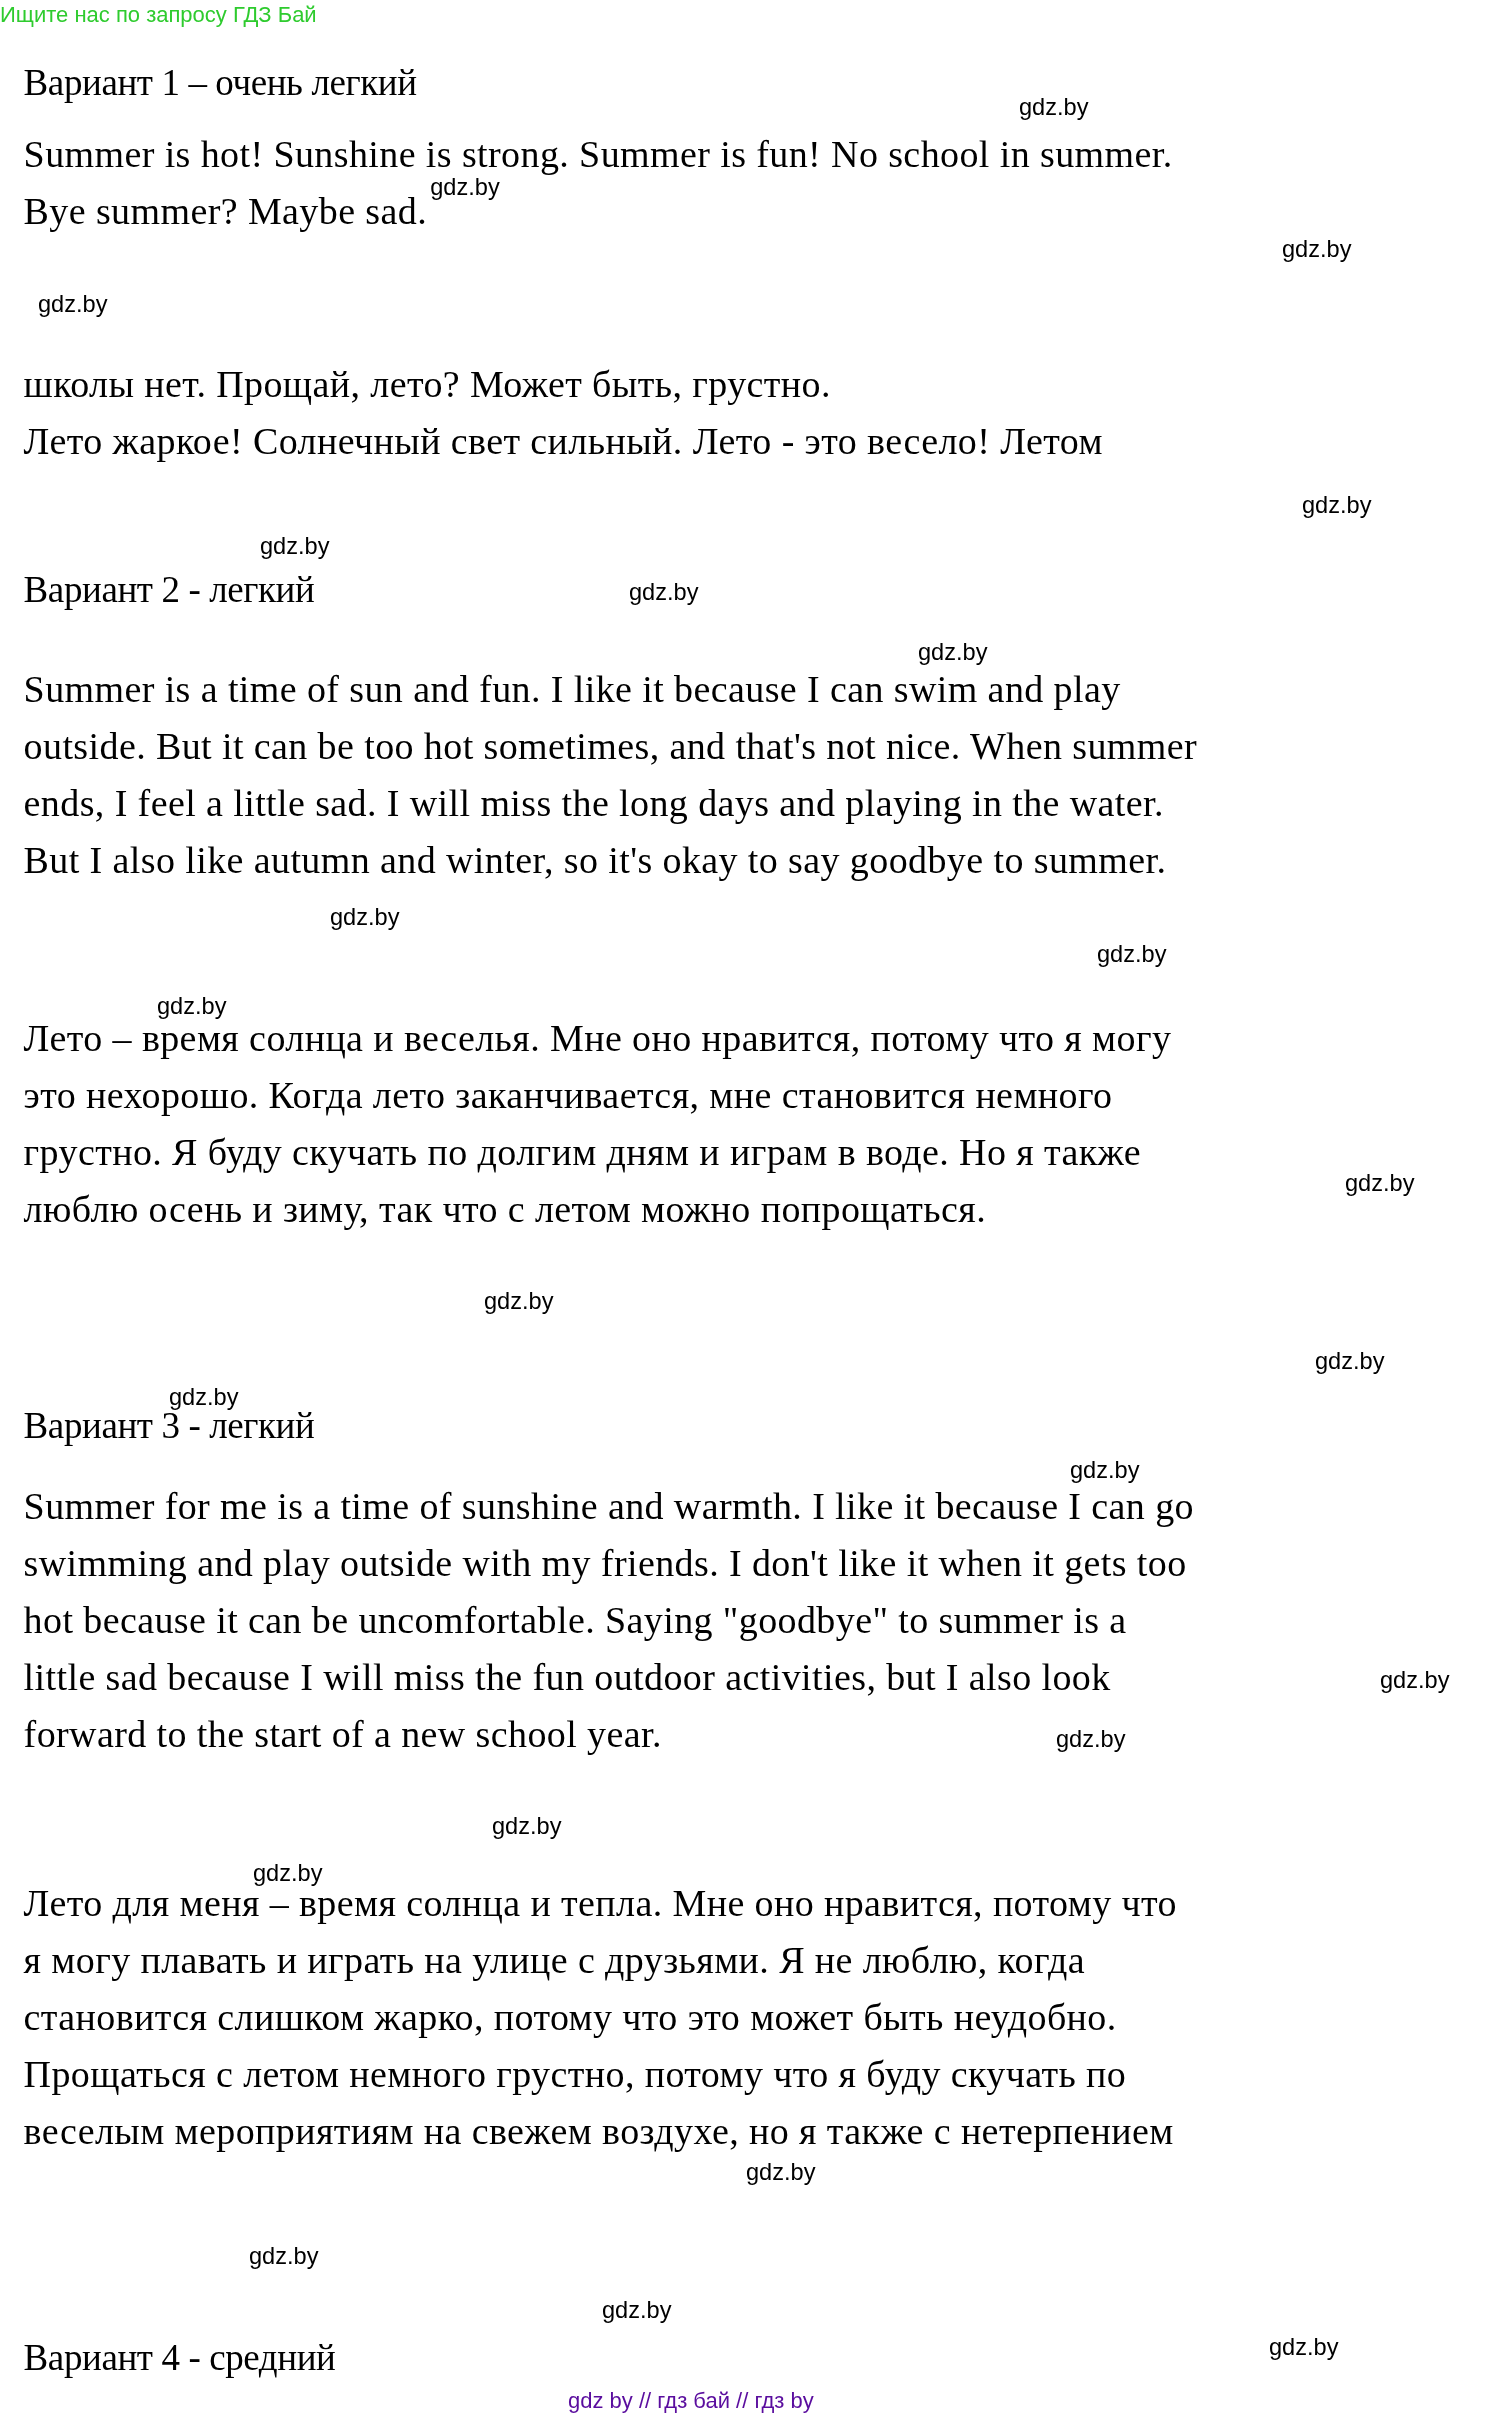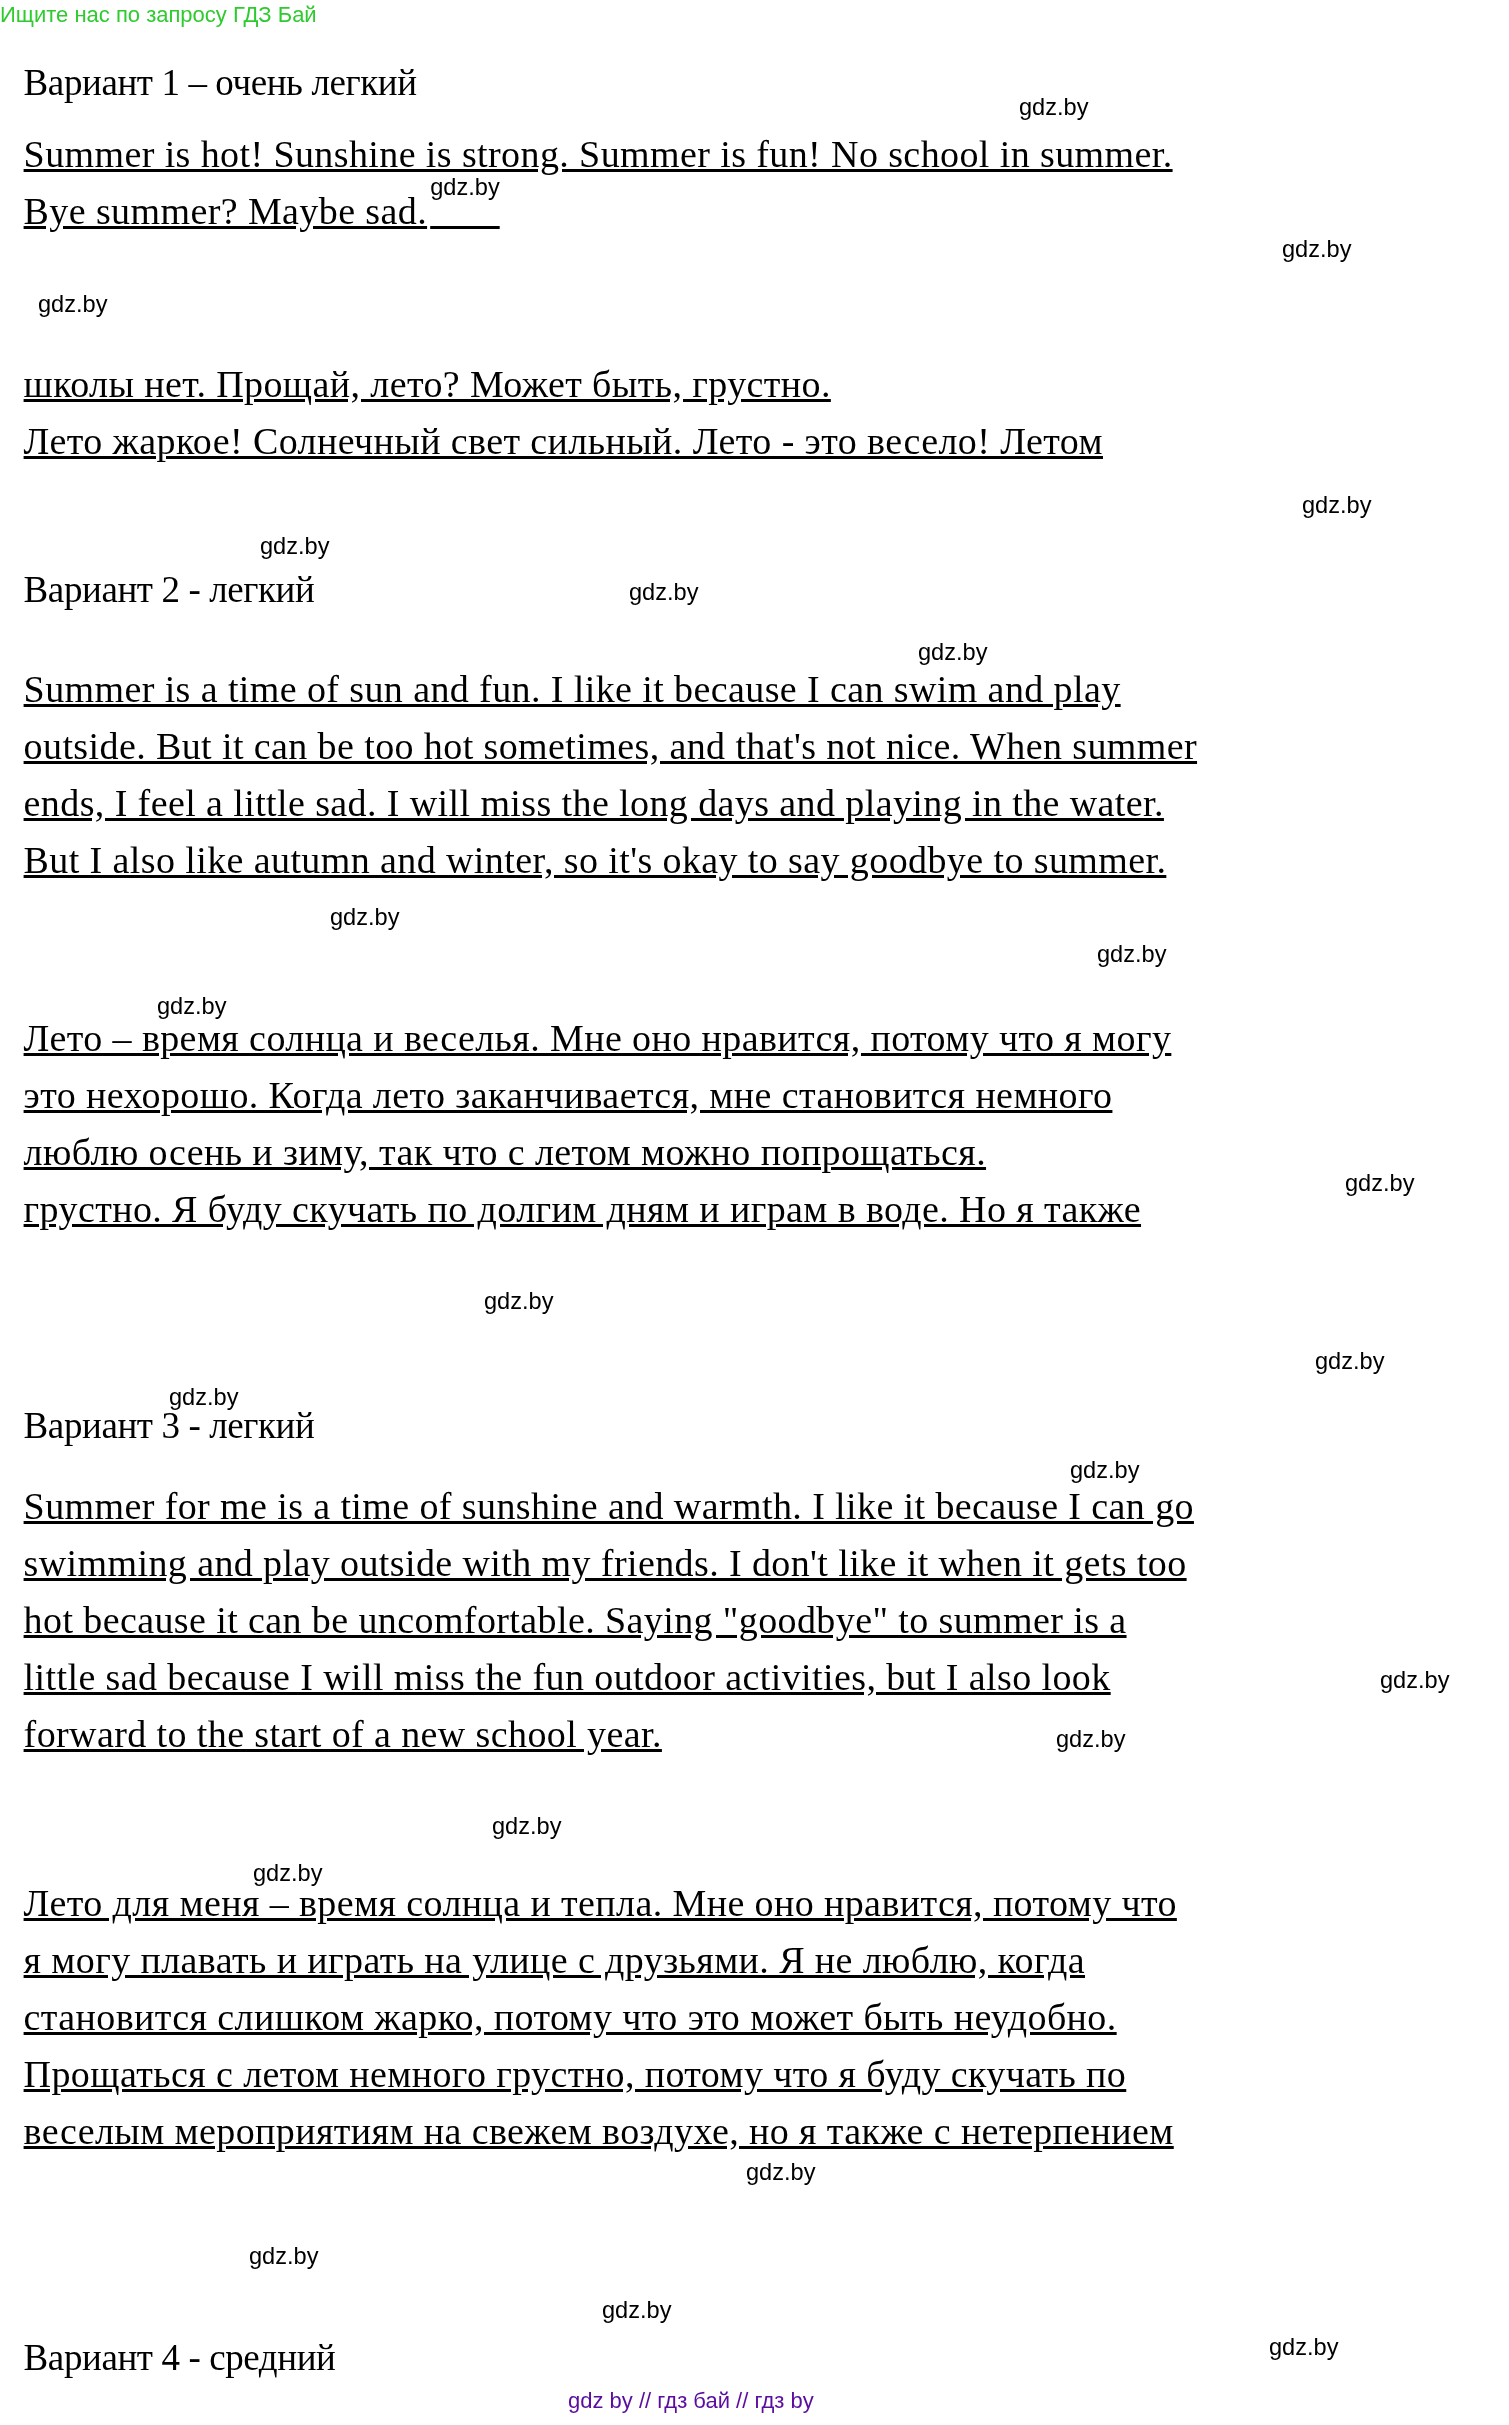--- a/index.html
+++ b/index.html
@@ -28,21 +28,20 @@
     white-space:nowrap;
   }
   .para {
     position:absolute;
     left:23.6px;
     font-family:"Liberation Serif", serif;
     font-size:38px;
     line-height:57px;
     letter-spacing:0.4px;
     white-space:nowrap;
-    text-decoration:underline;
   }
   .wm {
     position:absolute;
     font:23.6px "Liberation Sans", sans-serif;
     letter-spacing:0;
     color:#000;
     white-space:nowrap;
   }
   .wm-sup {
     font:23.6px "Liberation Sans", sans-serif;
@@ -107,22 +106,22 @@
   <div class="para" style="top:661px">
     <div>Summer is a time of sun and fun. I like it because I can swim and play</div>
     <div>outside. But it can be too hot sometimes, and that's not nice. When summer</div>
     <div>ends, I feel a little sad. I will miss the long days and playing in the water.</div>
     <div>But I also like autumn and winter, so it's okay to say goodbye to summer.</div>
   </div>
 
   <div class="para" style="top:1010px">
     <div>Лето – время солнца и веселья. Мне оно нравится, потому что я могу</div>
     <div>это нехорошо. Когда лето заканчивается, мне становится немного</div>
+    <div>грустно. Я буду скучать по долгим дням и играм в воде. Но я также</div>
     <div>люблю осень и зиму, так что с летом можно попрощаться.</div>
-    <div>грустно. Я буду скучать по долгим дням и играм в воде. Но я также</div>
   </div>
 
   <div class="heading" style="top:1404px">Вариант 3 - легкий</div>
 
   <div class="para" style="top:1478px">
     <div>Summer for me is a time of sunshine and warmth. I like it because I can go</div>
     <div>swimming and play outside with my friends. I don't like it when it gets too</div>
     <div>hot because it can be uncomfortable. Saying "goodbye" to summer is a</div>
     <div>little sad because I will miss the fun outdoor activities, but I also look</div>
     <div>forward to the start of a new school year.</div>

